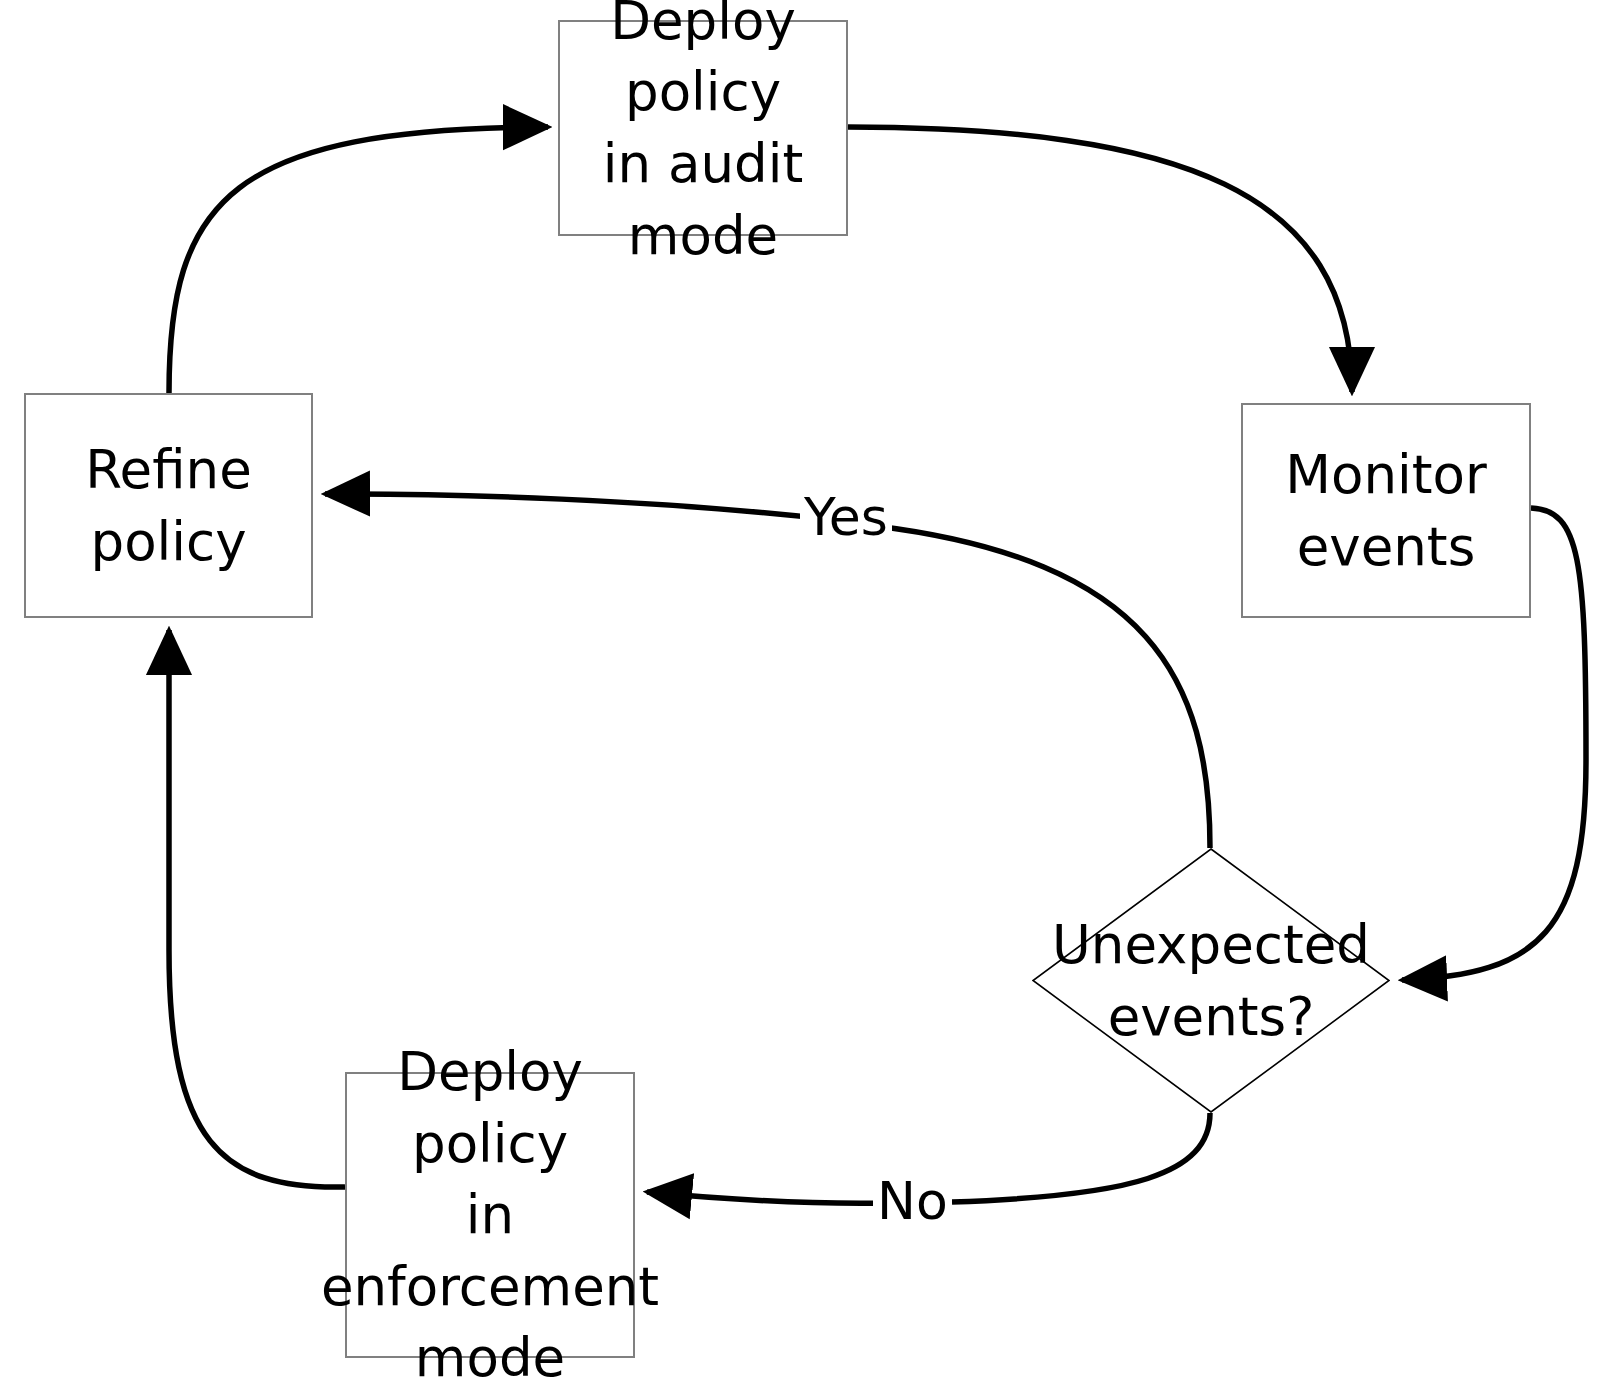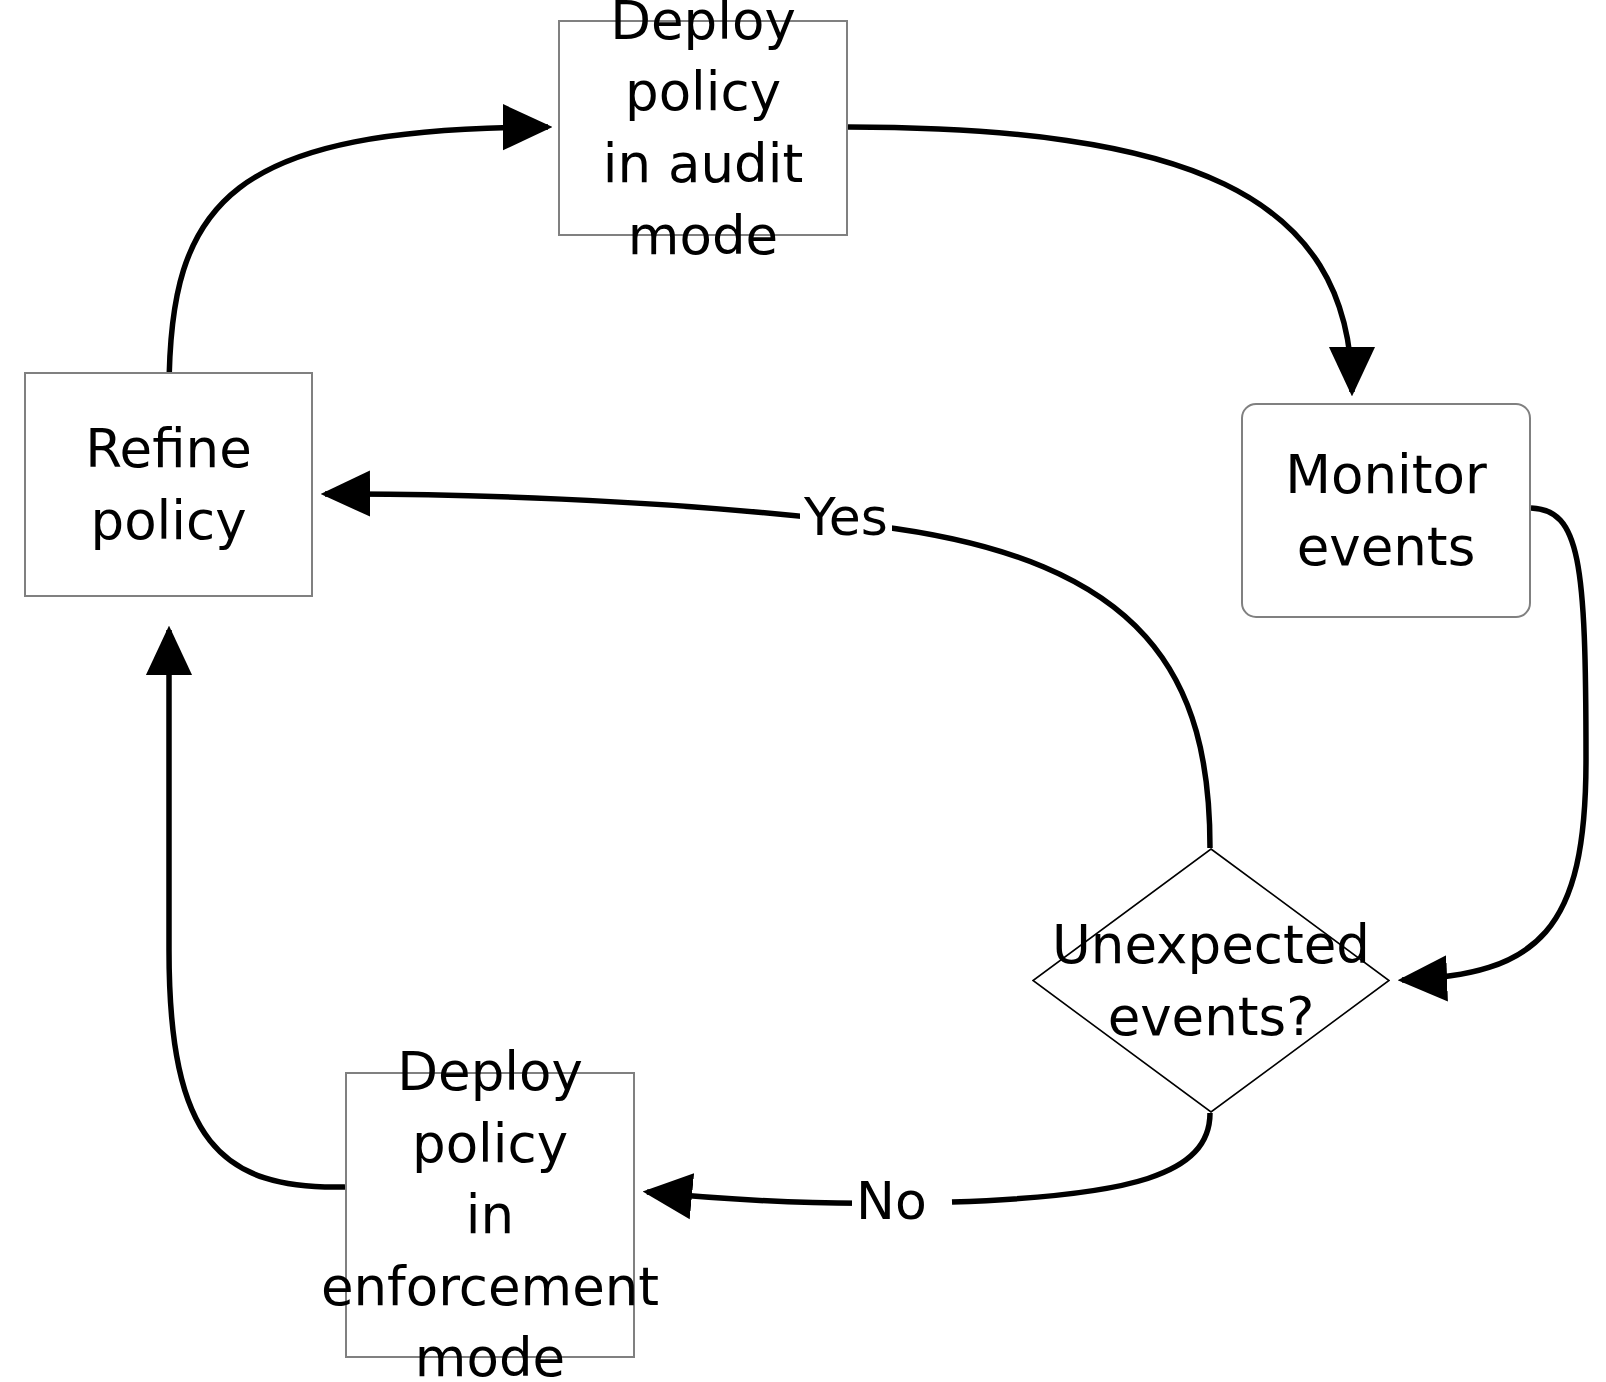--- a/index.html
+++ b/index.html
@@ -88,41 +88,41 @@
     <path d="M893,1203 C800,1205 710,1198 647,1192" fill="none" stroke="#000000" stroke-width="5.5" marker-end="url(#arrowhead)"></path>
 
     <path d="M345,1187 C220,1190 169,1140 169,950 C169,800 169,700 169,630" fill="none" stroke="#000000" stroke-width="5.5" marker-end="url(#arrowhead)"></path>
   </svg>
 
   <div class="node process" style="left:558px; top:20px; width:290px; height:216px;">
     <span>Deploy policy
 in audit mode</span>
   </div>
 
-  <div class="node process" style="left:1241px; top:403px; width:290px; height:215px;border-radius:15px;">
+  <div class="node process" style="left:1241px; top:403px; width:290px; height:215px;">
     <span>Monitor
 events</span>
   </div>
 
   <div class="node decision" style="left:1032px; top:848px; width:358px; height:265px;">
     <svg class="decision-shape" viewBox="0 0 358 265" preserveAspectRatio="none" xmlns="http://www.w3.org/2000/svg">
       <polygon points="179,1 357,132.5 179,264 1,132.5" fill="#ffffff" stroke="#000000" stroke-width="1.6"></polygon>
     </svg>
     <span class="decision-label">Unexpected
 events?</span>
   </div>
 
   <div class="node process" style="left:345px; top:1072px; width:290px; height:286px;">
     <span>Deploy policy
 in
 enforcement
 mode</span>
   </div>
 
-  <div class="node process" style="left:24px; top:372px; width:289px; height:225px;">
+  <div class="node process" style="left:24px; top:393px; width:289px; height:225px;">
     <span>Refine policy</span>
   </div>
 
   <div class="edge-label" style="left:800px; top:491px;">Yes</div>
 
-  <div class="edge-label" style="left:852px; top:1175px;">No</div>
+  <div class="edge-label" style="left:873px; top:1175px;">No</div>
 
 </div>
 
 </body></html>

